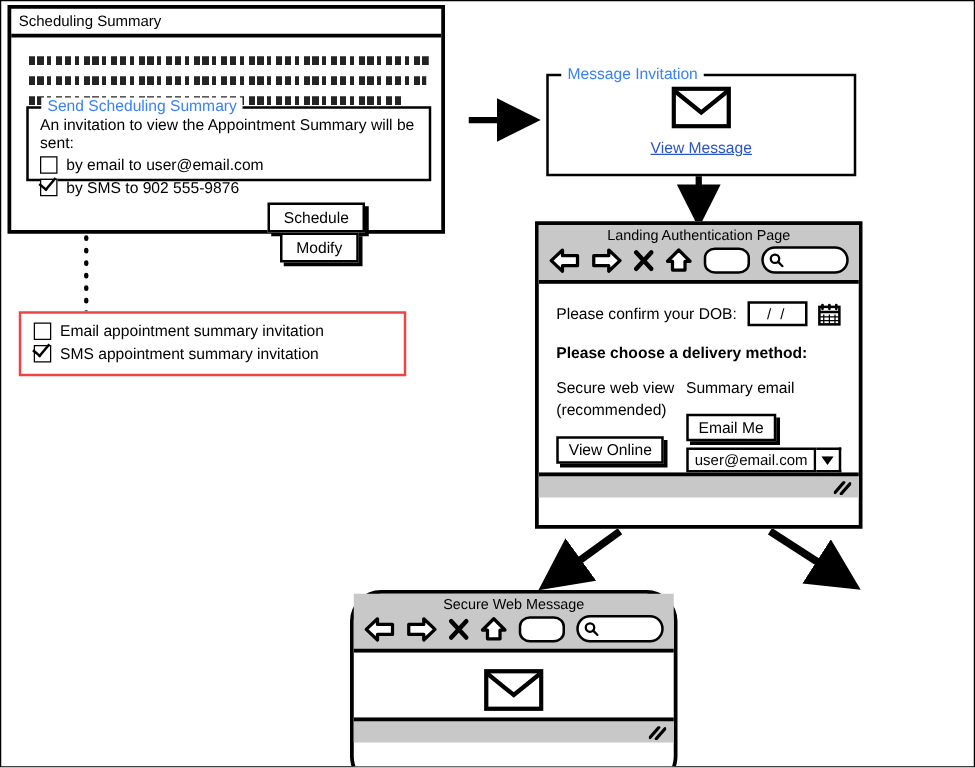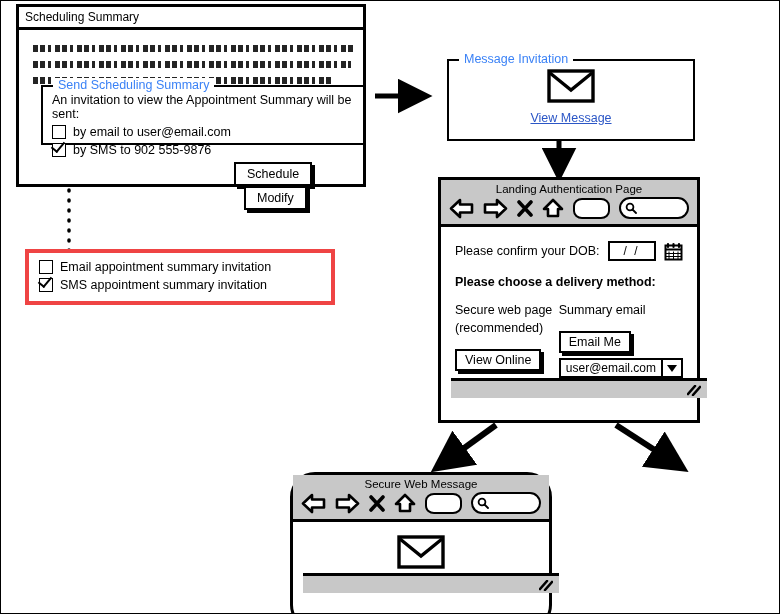--- a/index.html
+++ b/index.html
@@ -1,19 +1,19 @@
 <!DOCTYPE html>
 <html><head>
 <meta charset="utf-8">
 <style>
   html,body{margin:0;padding:0;background:#ffffff;}
   body{font-family:"Liberation Sans",sans-serif;}
   #page{position:relative;width:780px;height:614px;overflow:hidden;background:#fff;
         border:1px solid #000;box-sizing:border-box;}
-  .abs{position:absolute;box-sizing:border-box;margin-left:10px;}
+  .abs{position:absolute;box-sizing:border-box;}
 
   
   .win{background:#fff;border:3px solid #000;}
   .titlebar{border-bottom:3px solid #000;font-size:12px;padding:3px 6px;color:#000;}
 
   .group{border:2px solid #000;}
   .group-label{position:absolute;top:-9px;left:10px;background:#fff;padding:0 5px;
                font-size:12.5px;color:#3b82f6;white-space:nowrap;}
 
   .txt{font-size:12.5px;color:#000;}
@@ -109,21 +109,21 @@
       </div>
     </div>
 
     <div class="abs" style="left:205px;top:155px;">
       <span class="btn">Schedule</span>
       <span class="btn" style="margin-left:10px;">Modify</span>
     </div>
   </div>
 
   <div class="abs" style="left:14px;top:250px;width:310px;">
-    <div style="border:4px solid #ef4444;background:#fff;padding:7px 10px 9px 10px;margin-top:-2px;">
+    <div style="border:2px solid #ef4444;background:#fff;padding:7px 10px 9px 10px;margin-top:-2px;">
       <div class="cbrow" style="margin-top:0;">
         <span class="cbox"></span>
         <span class="txt">Email appointment summary invitation</span>
       </div>
       <div class="cbrow">
         <span class="cbox checked"></span>
         <span class="txt">SMS appointment summary invitation</span>
       </div>
     </div>
   </div>
@@ -177,21 +177,21 @@
           <path d="M1.5,7.5 L17.5,7.5" stroke="#000" stroke-width="2"></path>
           <path d="M4,2 L4,5 M9.5,2 L9.5,5 M15,2 L15,5" stroke="#000" stroke-width="2.2" stroke-linecap="round"></path>
           <path d="M5,9.5 L5,17 M9.5,9.5 L9.5,17 M14,9.5 L14,17 M2,11.5 L17,11.5 M2,14.5 L17,14.5" stroke="#000" stroke-width="1"></path>
         </svg>
       </div>
 
       <div class="txt" style="margin-top:14px;font-weight:bold;">Please choose a delivery method:</div>
 
       <div style="display:flex;margin-top:14px;">
         <div style="width:118px;">
-          <div class="txt">Secure web page</div>
+          <div class="txt">Secure web view</div>
           <div class="txt" style="margin-top:4px;">(recommended)</div>
           <div style="margin-top:14px;">
             <span class="btn" style="padding:2px 8px;">View Online</span>
           </div>
         </div>
         <div>
           <div class="txt">Summary email</div>
           <div style="margin-top:14px;">
             <span class="btn" style="padding:2px 8px;">Email Me</span>
           </div>

